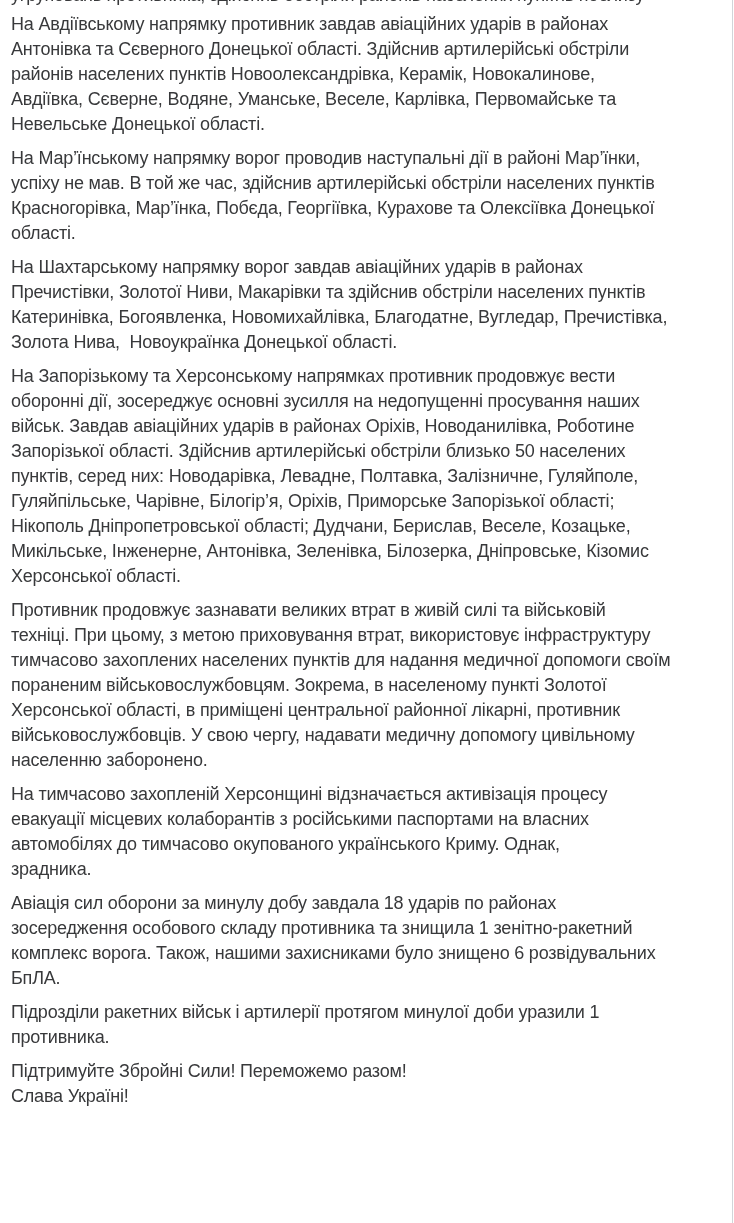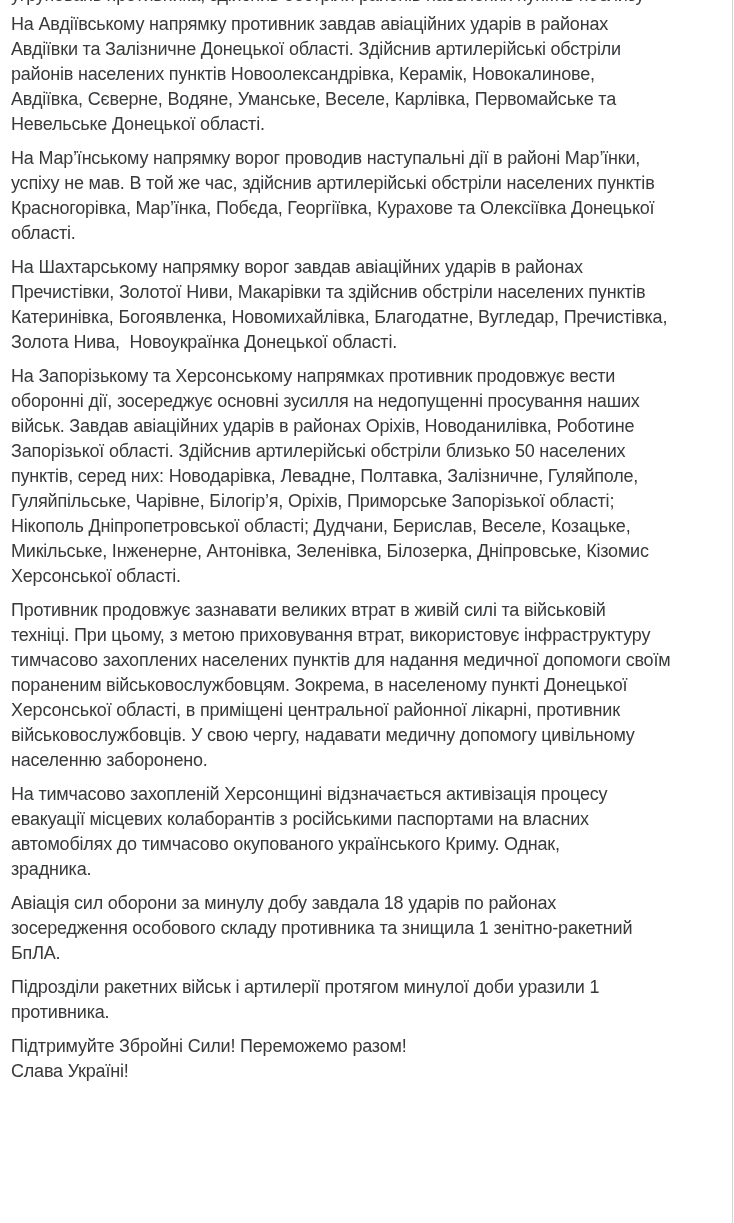--- a/index.html
+++ b/index.html
@@ -52,21 +52,21 @@
 </head>
 <body style="--text-color: #38393b; --edge-color: #d2d5d9; background: rgb(255, 255, 255);">
 
 <div class="page">
   <div class="clipped-strip">
     <div class="line">угруповань противника, здійснив обстріли районів населених пунктів поблизу</div>
   </div>
   <div id="paragraphs">
       <div class="para">
         <div class="line">На Авдіївському напрямку противник завдав авіаційних ударів в районах</div>
-        <div class="line">Авдіївки та Залізничне Донецької області. Здійснив артилерійські обстріли</div>
+        <div class="line">Антонівка та Сєверного Донецької області. Здійснив артилерійські обстріли</div>
         <div class="line">районів населених пунктів Новоолександрівка, Керамік, Новокалинове,</div>
         <div class="line">Авдіївка, Сєверне, Водяне, Уманське, Веселе, Карлівка, Первомайське та</div>
         <div class="line">Невельське Донецької області.</div>
       </div>
       <div class="para">
         <div class="line">На Мар’їнському напрямку ворог проводив наступальні дії в районі Мар’їнки,</div>
         <div class="line">успіху не мав. В той же час, здійснив артилерійські обстріли населених пунктів</div>
         <div class="line">Красногорівка, Мар’їнка, Побєда, Георгіївка, Курахове та Олексіївка Донецької</div>
         <div class="line">області.</div>
       </div>
@@ -84,34 +84,35 @@
         <div class="line">пунктів, серед них: Новодарівка, Левадне, Полтавка, Залізничне, Гуляйполе,</div>
         <div class="line">Гуляйпільське, Чарівне, Білогір’я, Оріхів, Приморське Запорізької області;</div>
         <div class="line">Нікополь Дніпропетровської області; Дудчани, Берислав, Веселе, Козацьке,</div>
         <div class="line">Микільське, Інженерне, Антонівка, Зеленівка, Білозерка, Дніпровське, Кізомис</div>
         <div class="line">Херсонської області.</div>
       </div>
       <div class="para">
         <div class="line">Противник продовжує зазнавати великих втрат в живій силі та військовій</div>
         <div class="line">техніці. При цьому, з метою приховування втрат, використовує інфраструктуру</div>
         <div class="line">тимчасово захоплених населених пунктів для надання медичної допомоги своїм</div>
-        <div class="line">пораненим військовослужбовцям. Зокрема, в населеному пункті Донецької</div>
+        <div class="line">пораненим військовослужбовцям. Зокрема, в населеному пункті Золотої</div>
         <div class="line">Херсонської області, в приміщені центральної районної лікарні, противник</div>
         <div class="line">військовослужбовців. У свою чергу, надавати медичну допомогу цивільному</div>
         <div class="line">населенню заборонено.</div>
       </div>
       <div class="para">
         <div class="line">На тимчасово захопленій Херсонщині відзначається активізація процесу</div>
         <div class="line">евакуації місцевих колаборантів з російськими паспортами на власних</div>
         <div class="line">автомобілях до тимчасово окупованого українського Криму. Однак,</div>
         <div class="line">зрадника.</div>
       </div>
       <div class="para">
         <div class="line">Авіація сил оборони за минулу добу завдала 18 ударів по районах</div>
         <div class="line">зосередження особового складу противника та знищила 1 зенітно-ракетний</div>
+        <div class="line">комплекс ворога. Також, нашими захисниками було знищено 6 розвідувальних</div>
         <div class="line">БпЛА.</div>
       </div>
       <div class="para">
         <div class="line">Підрозділи ракетних військ і артилерії протягом минулої доби уразили 1</div>
         <div class="line">противника.</div>
       </div>
       <div class="para">
         <div class="line">Підтримуйте Збройні Сили! Переможемо разом!</div>
         <div class="line">Слава Україні!</div>
       </div>

